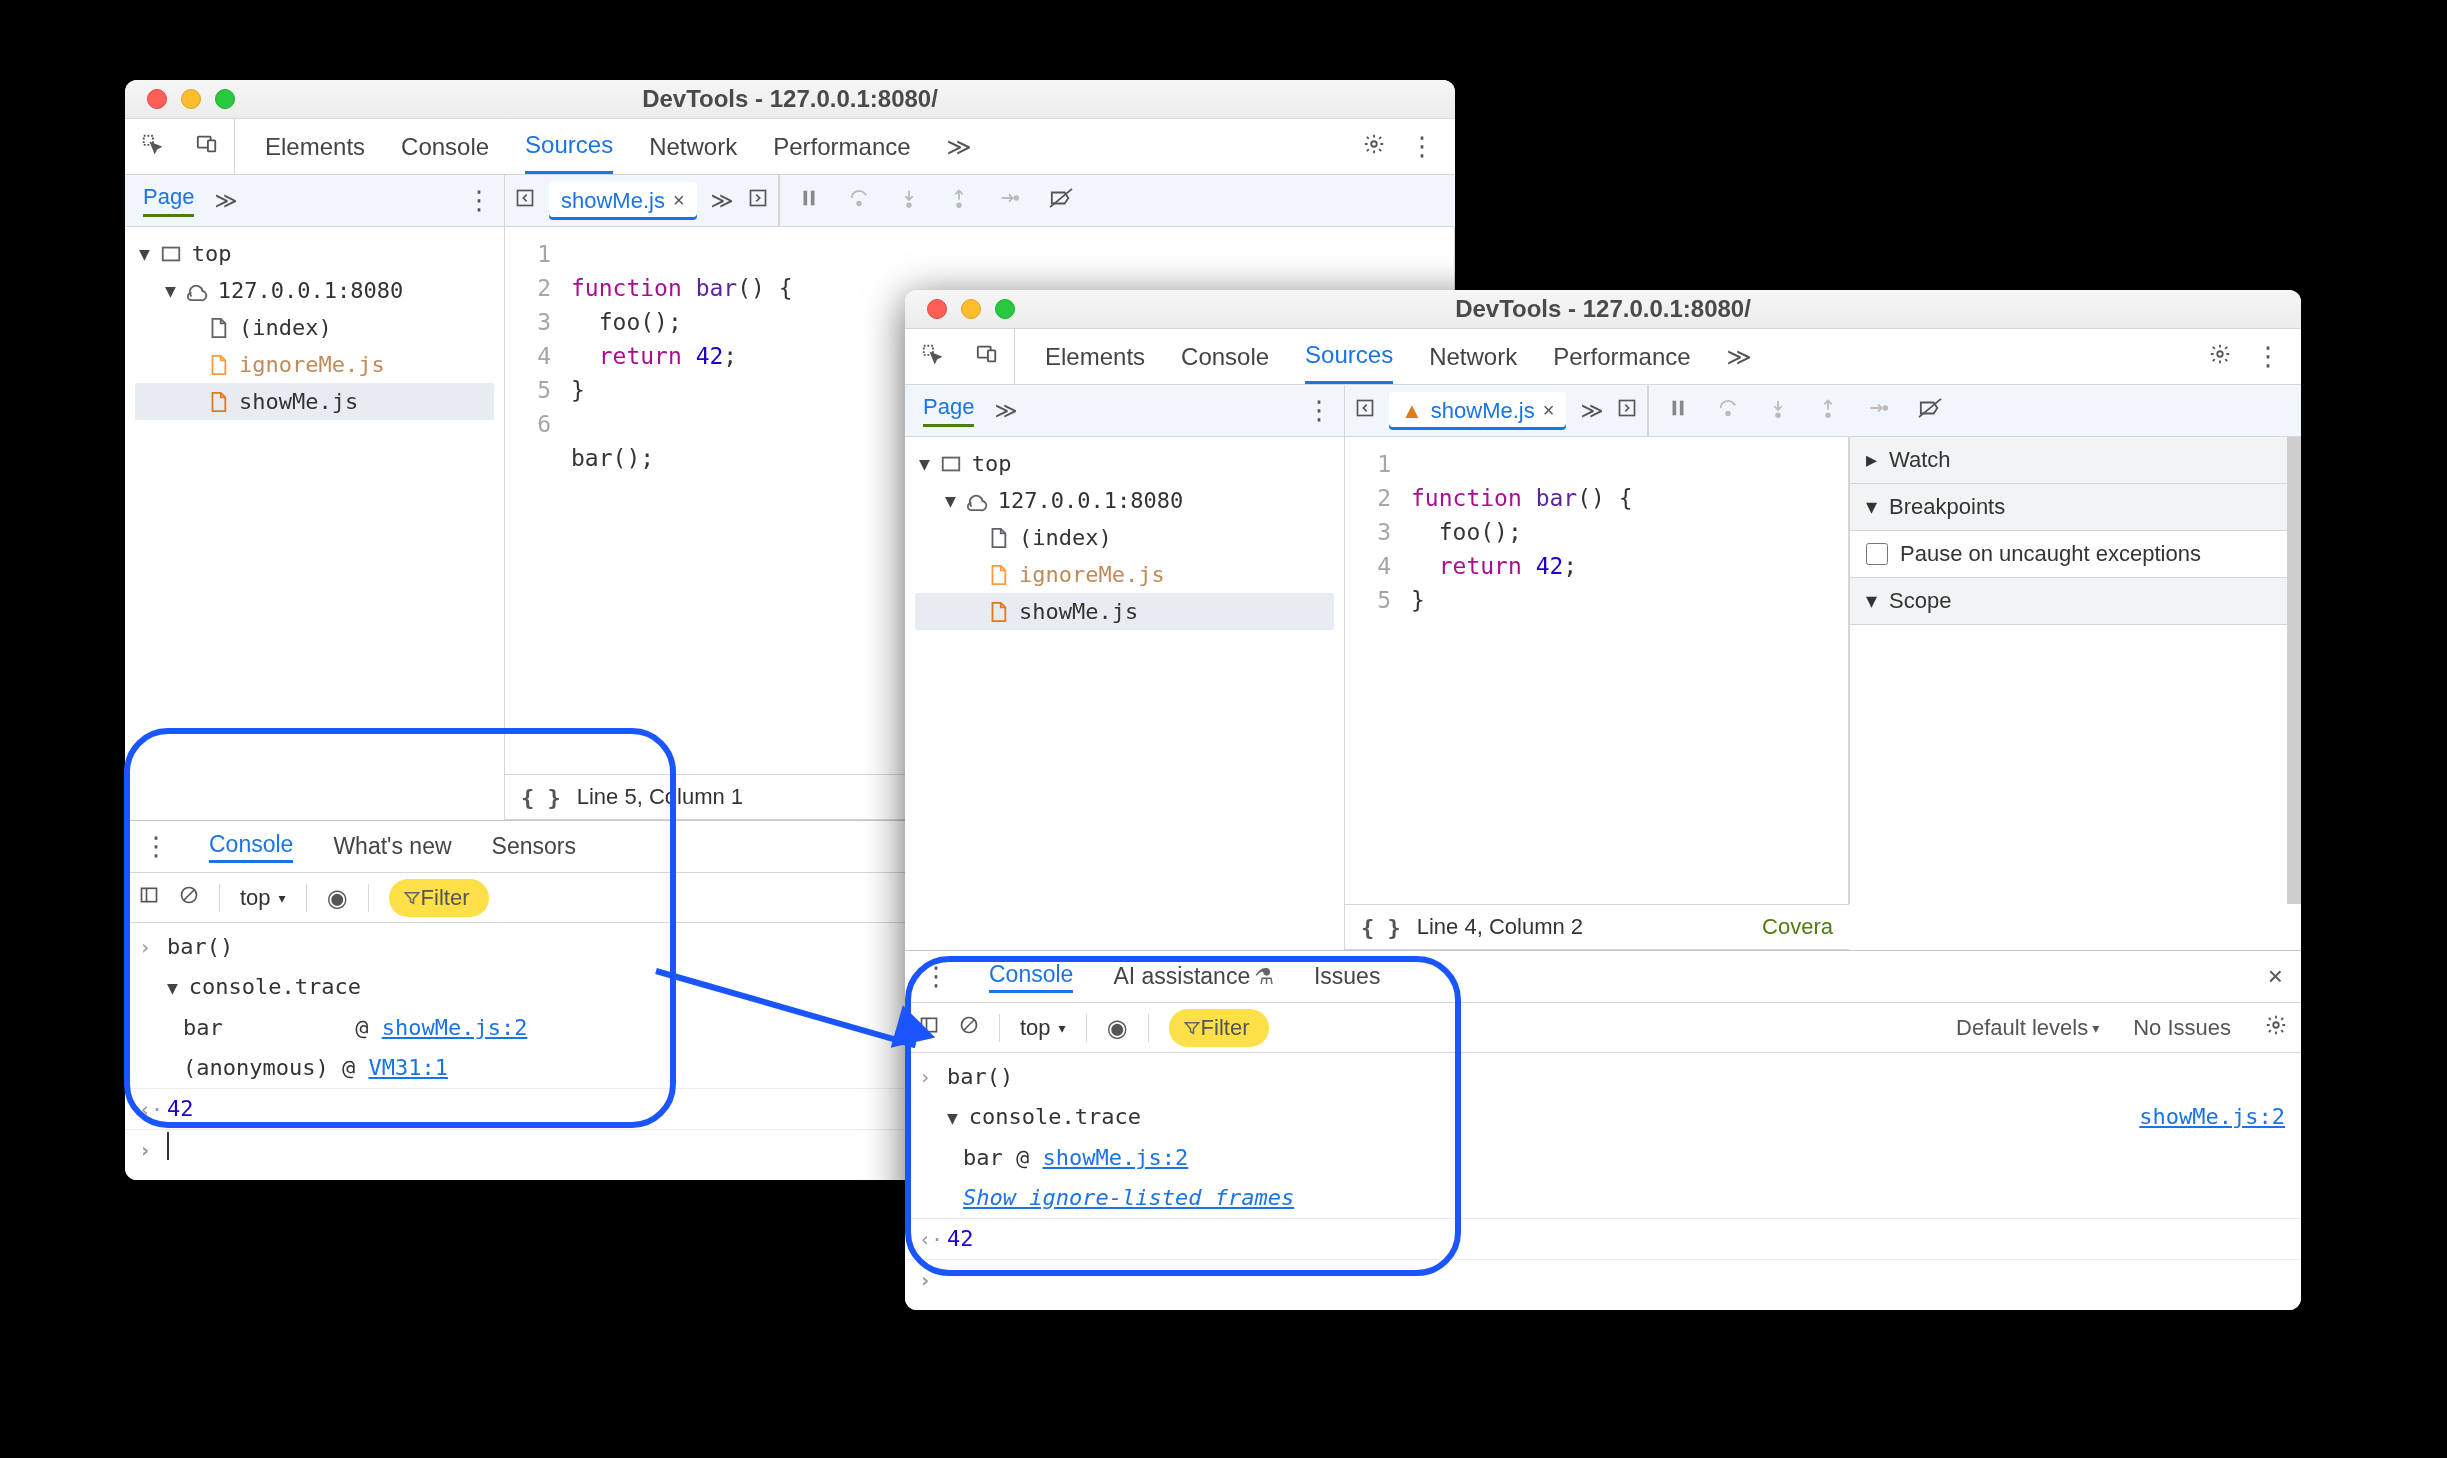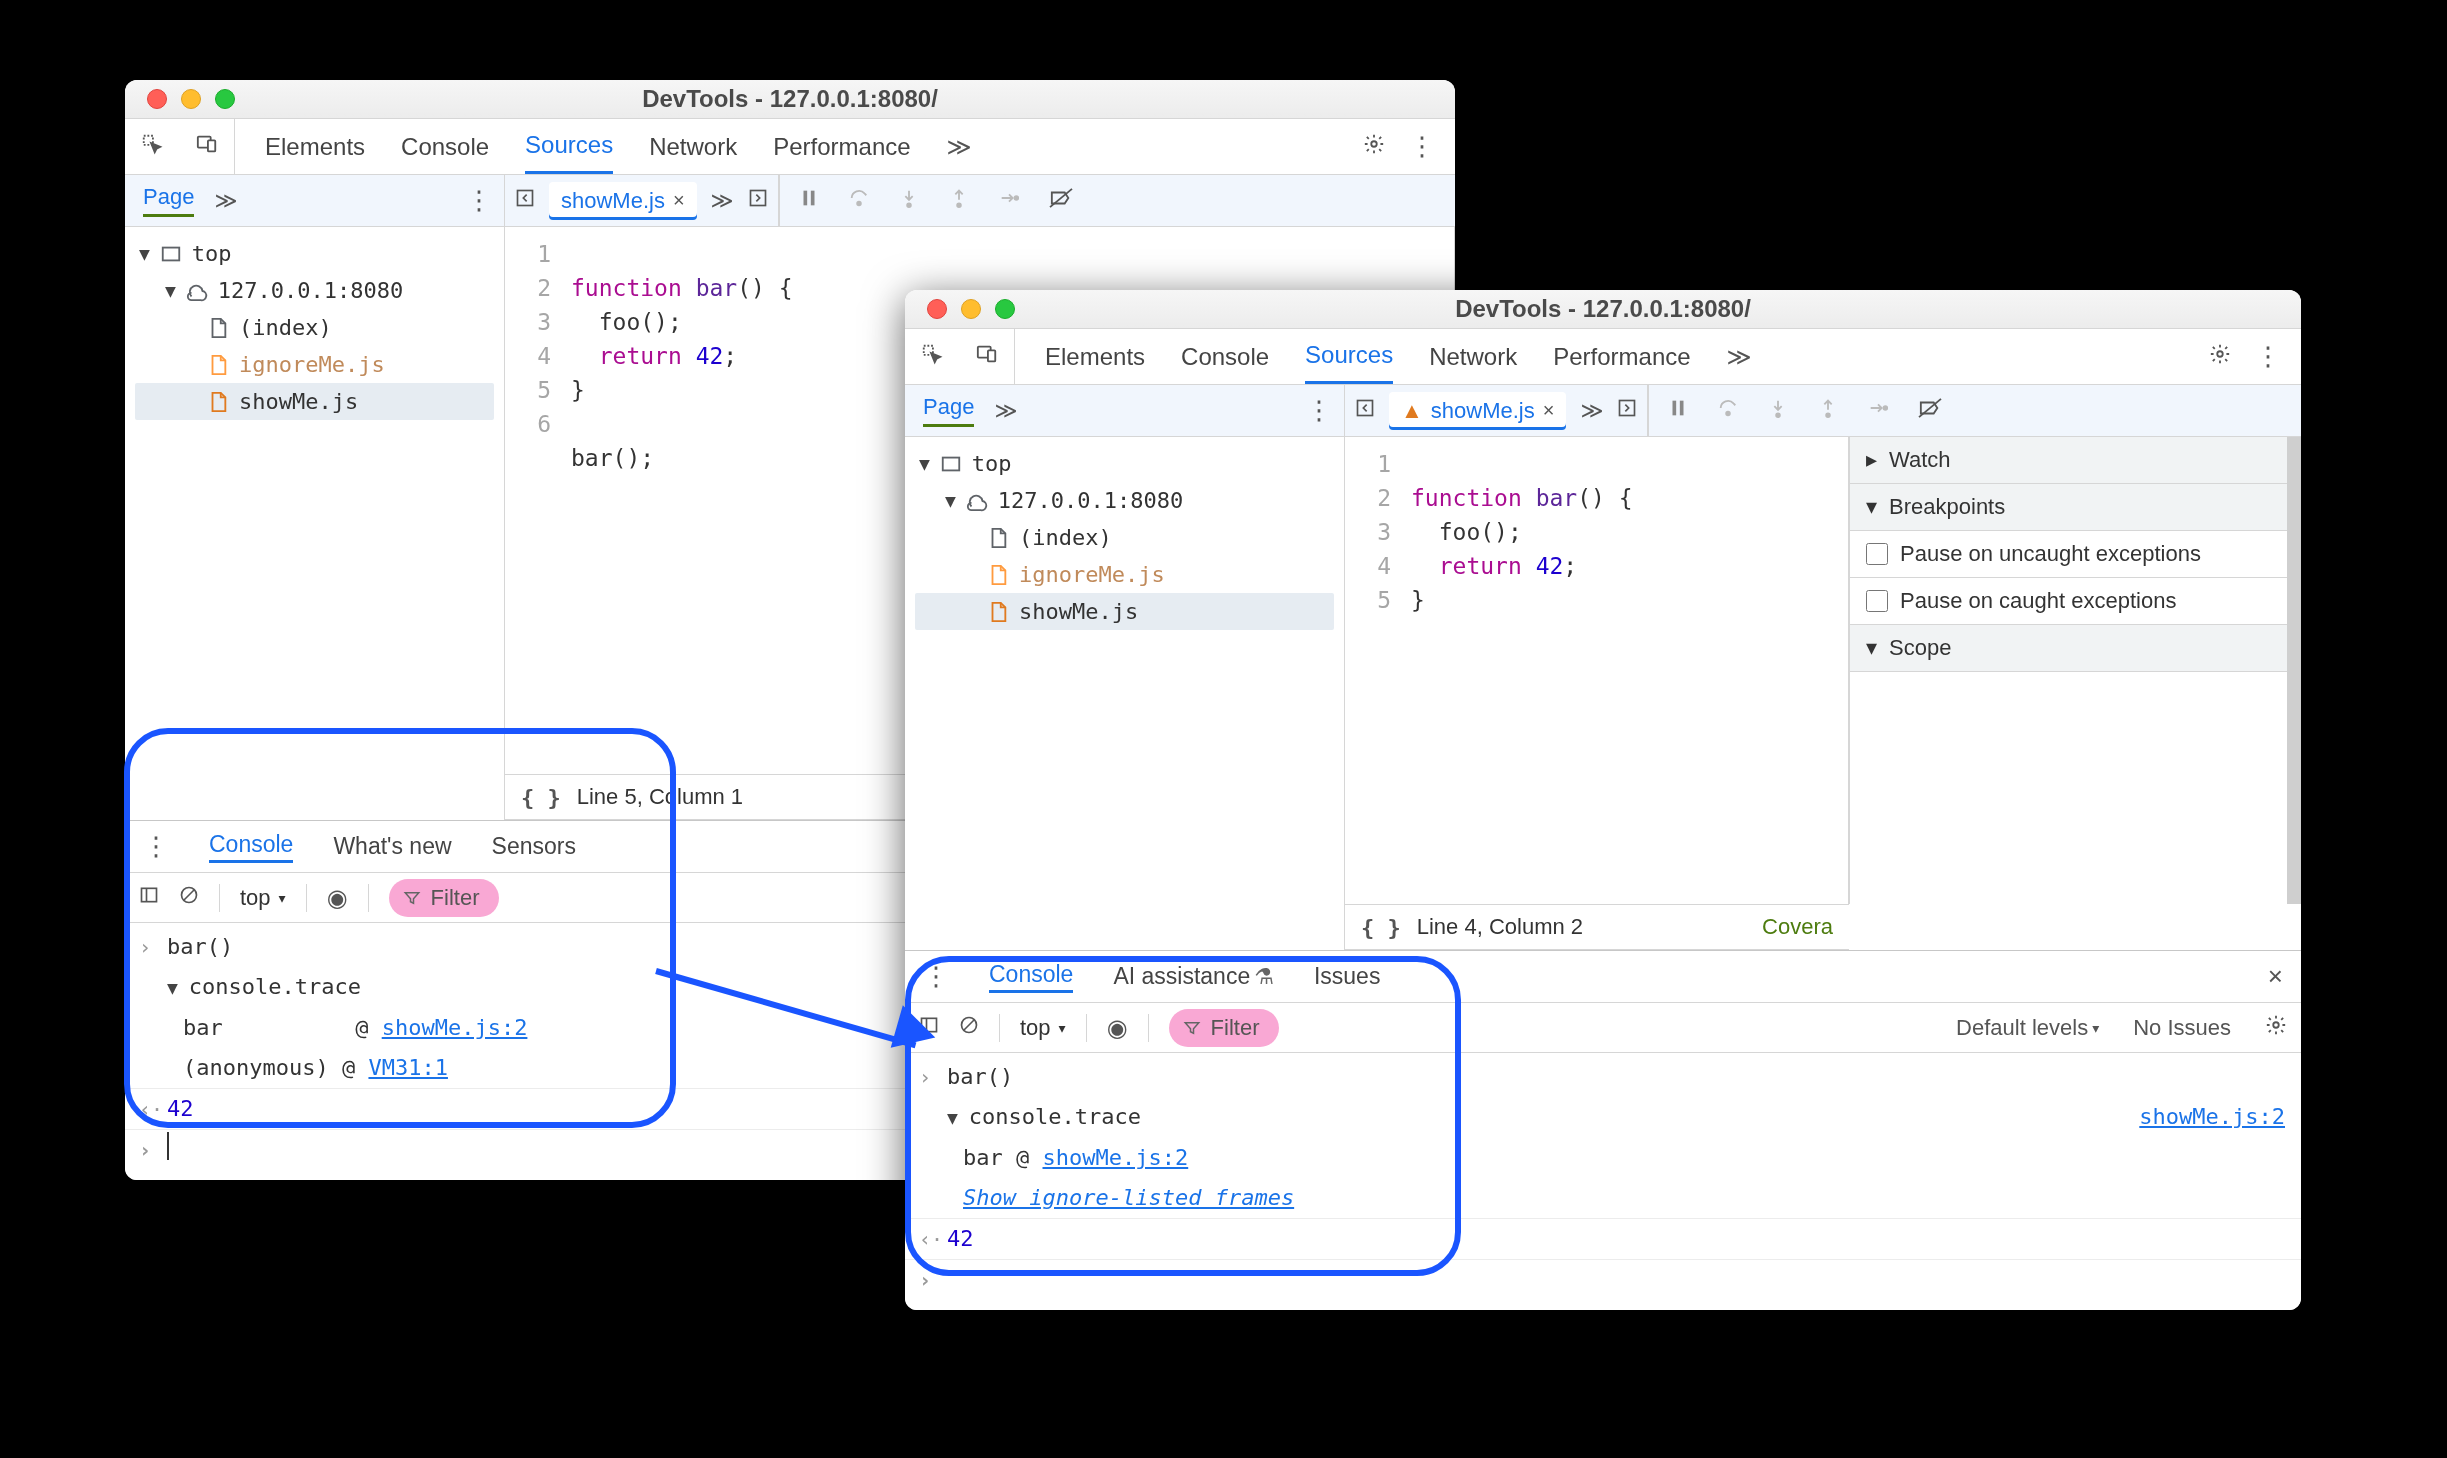--- a/index.html
+++ b/index.html
@@ -159,22 +159,22 @@
   .drawer-tabs .close-x { margin-left:auto; color:#555; font-size:26px; }
   .drawer-tabs .flask::after { content:"⚗"; font-size:22px; margin-left:4px; color:#666;}
   .drawer-toolbar {
     height:50px; border-bottom:1px solid #d6d6d6; display:flex; align-items:center;
     gap:20px; padding:0 14px; font-size:22px; color:#555;
   }
   .drawer-toolbar .context { display:flex; align-items:center; gap:6px; color:#333;}
   .drawer-toolbar .context::after { content:"▾"; font-size:14px; margin-left:2px;}
   .drawer-toolbar .eye { font-size:24px;}
   .drawer-toolbar .filter-pill {
-    display:flex; align-items:center; gap:10px;
-    background:#f9a8d4; border-radius:20px; padding:6px 20px 6px 14px;
+    display:flex; align-items:center; 
+    background:#fde047; border-radius:20px; padding:6px 20px 6px 14px;
     color:#555;
   }
   .drawer-toolbar .levels { margin-left:auto; display:flex; align-items:center; gap:4px;}
   .drawer-toolbar .levels::after { content:"▾"; font-size:14px;}
   .drawer-toolbar .issues, .drawer-toolbar .gear { margin-left:14px;}
 
   .console-body {
     flex:1; font-family: Menlo, Consolas, monospace; font-size:22px;
     padding:4px 0 10px 0; line-height:36px; overflow:auto;
   }
@@ -623,24 +623,20 @@
               <span>Watch</span>
             </div>
           <div class="dp-row head">
               <span>▾</span>
               <span>Breakpoints</span>
             </div>
           <div class="dp-row">
               <input type="checkbox" style="">
               <span>Pause on uncaught exceptions</span>
             </div>
-          <div class="dp-row">
-              <input type="checkbox" style="">
-              <span>Pause on caught exceptions</span>
-            </div>
           <div class="dp-row head">
               <span>▾</span>
               <span>Scope</span>
             </div>
         </div>
       </div>
       <div class="status-line" style="width:calc(100% - 452px);">
         <span class="braces-ico">{ }</span>
         <span>Line 4, Column 2</span>
         <span class="cov">Covera</span>

